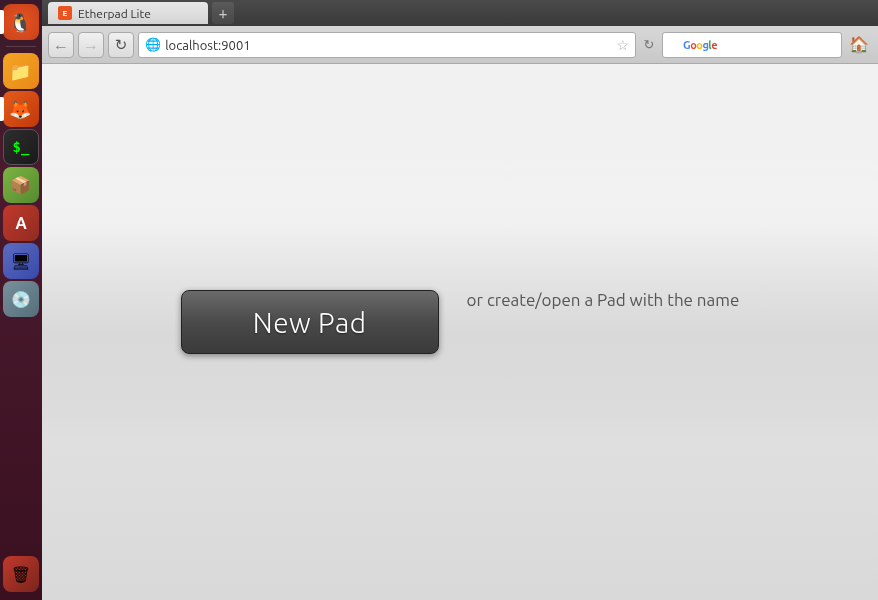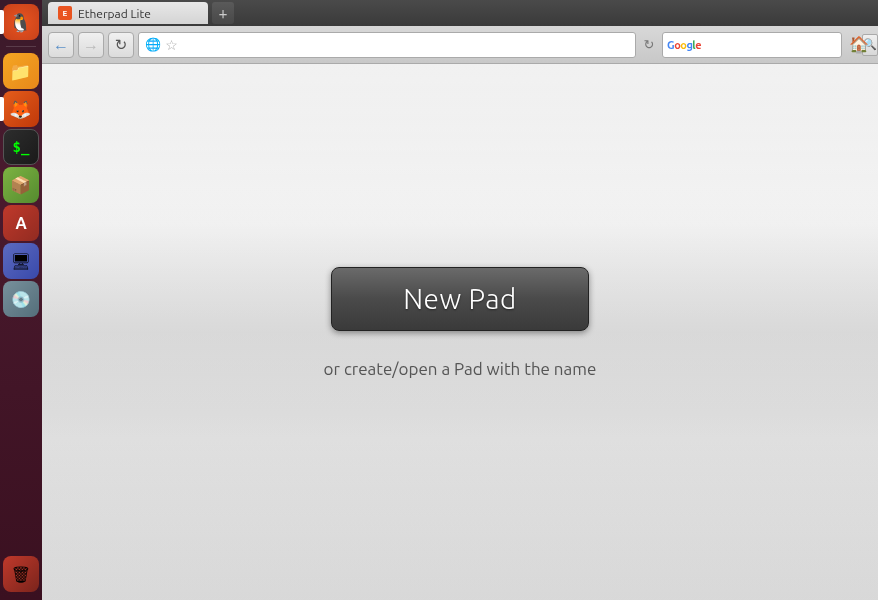--- a/index.html
+++ b/index.html
@@ -143,21 +143,21 @@
       font-size: 14px;
       color: #aaa;
     }
     .search-bar {
       display: flex;
       align-items: center;
       height: 26px;
       background: white;
       border: 1px solid #aaa;
       border-radius: 3px;
-      padding: 0 4px;
+      padding: 0 20px;
       gap: 3px;
       width: 180px;
     }
     .google-logo {
       font-size: 11px;
       font-weight: bold;
       letter-spacing: -0.5px;
     }
     .google-logo span:nth-child(1) { color: #4285f4; }
     .google-logo span:nth-child(2) { color: #ea4335; }
@@ -213,21 +213,21 @@
           rgba(255,255,255,0.1) 25%,
           rgba(200,200,200,0.3) 50%,
           rgba(180,180,180,0.2) 65%,
           rgba(220,220,220,0.1) 100%
         );
       pointer-events: none;
     }
 
     .center-box {
       display: flex;
-      flex-direction: column;
+      flex-direction: row;
       align-items: center;
       gap: 28px;
       z-index: 1;
       margin-top: -20px;
     }
 
     .new-pad-btn {
       width: 258px; height: 64px;
       background: linear-gradient(to bottom, #6a6a6a, #4a4a4a, #3a3a3a);
       border: 1px solid #222;
@@ -328,20 +328,21 @@
     </div>
     <div class="nav-btn disabled">
       <span style="font-size:16px; color:#bbb;">→</span>
     </div>
     <div class="nav-btn">
       <span style="font-size:15px; color:#555;">↻</span>
     </div>
 
     <div class="address-bar">
       <span class="address-bar-globe">🌐</span>
+      <span style="flex:1; font-size:13px; color:#333;">localhost:9001</span>
       <span class="address-star">☆</span>
     </div>
 
     <div style="width:18px; display:flex; align-items:center; justify-content:center;">
       <span style="font-size:13px; color:#777;">↻</span>
     </div>
 
     <div class="search-bar">
       <div class="google-logo">
         <span>G</span><span>o</span><span>o</span><span>g</span><span>l</span><span>e</span>

